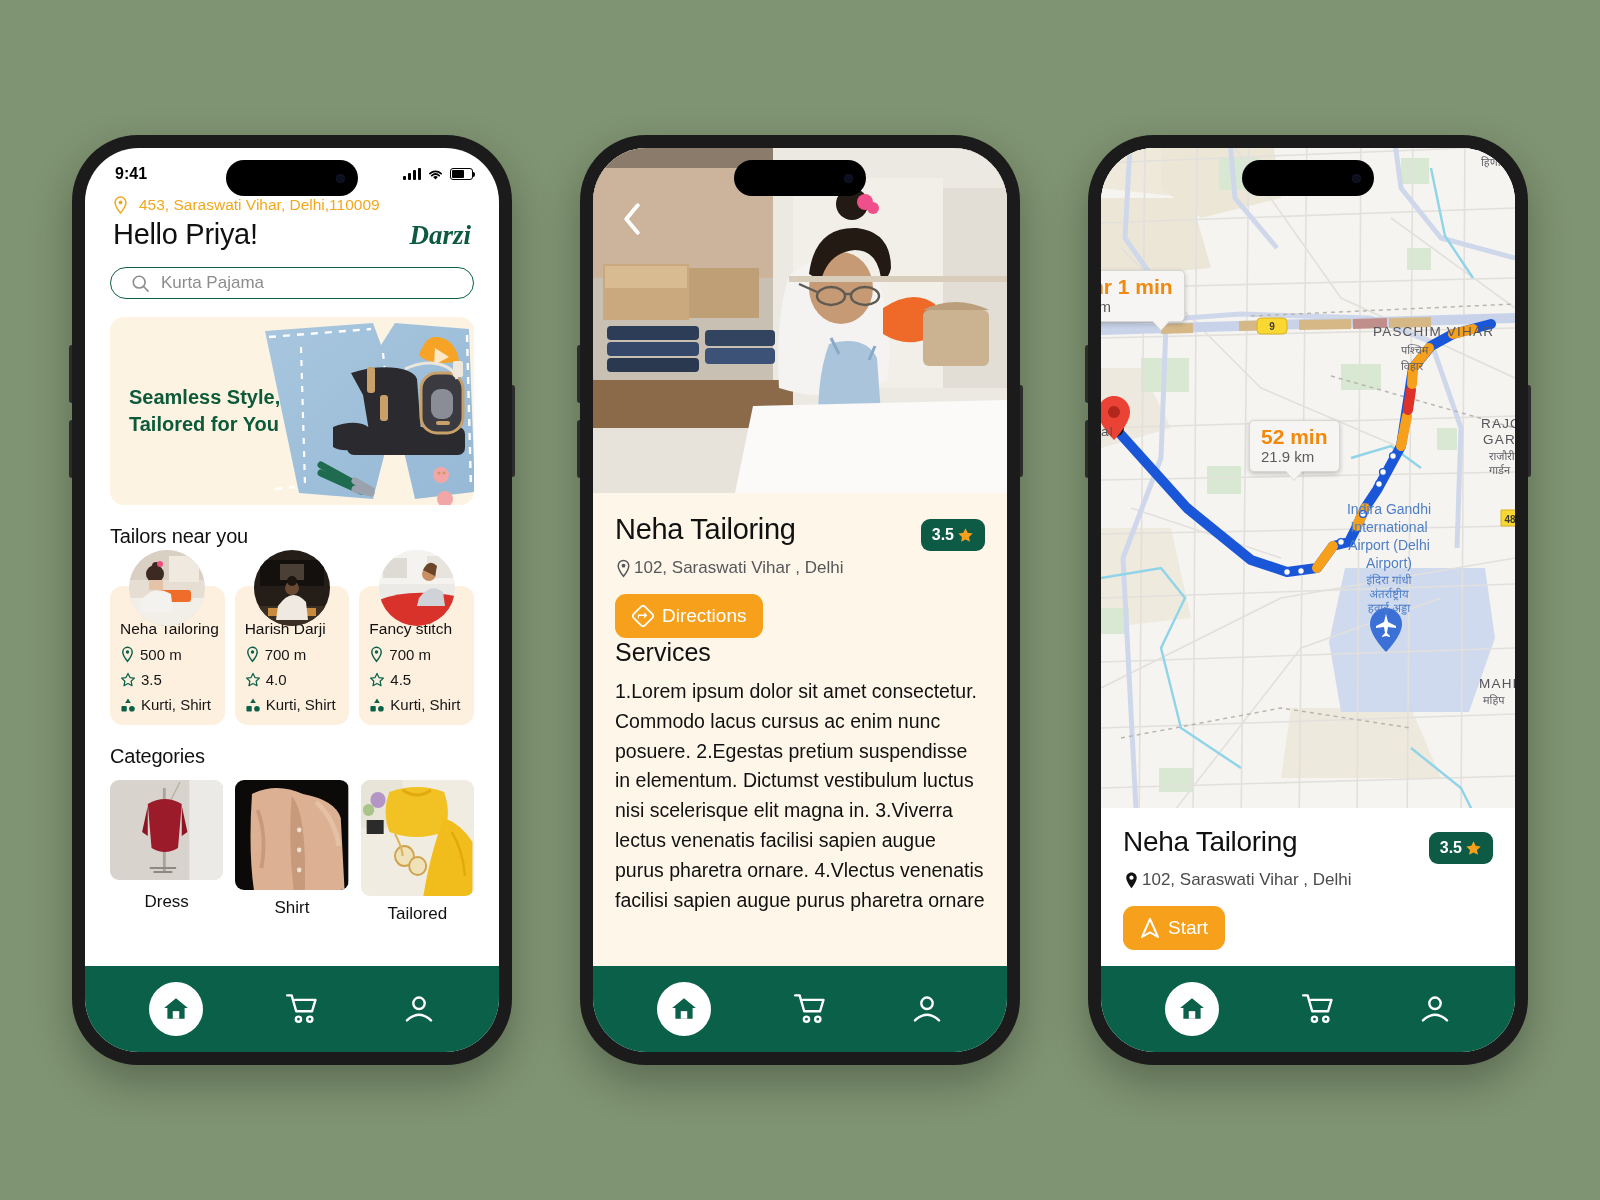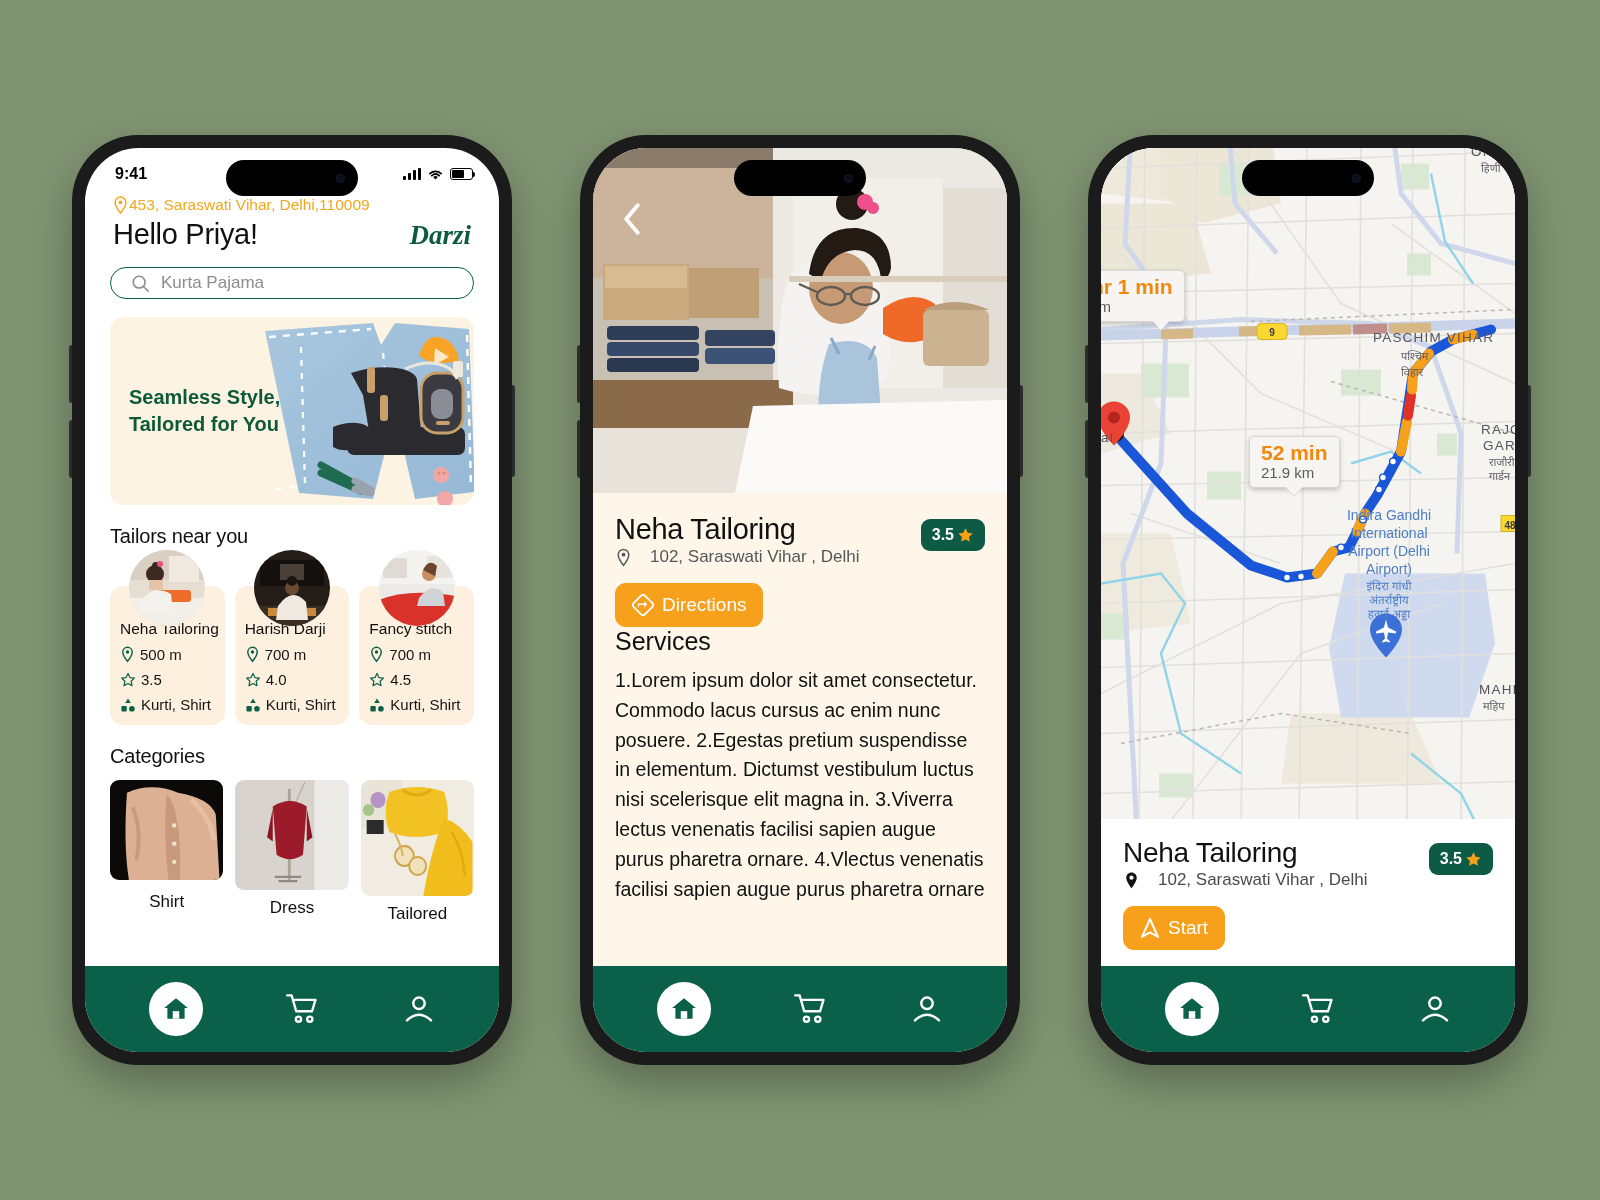--- a/index.html
+++ b/index.html
@@ -117,21 +117,21 @@
   }
   .batt span { display:block; height: 100%; width: 62%; background: currentColor; border-radius: 1px; }
   .batt::after {
     content:""; position:absolute; right:-3.4px; top:3px;
     width:2px; height:5px; background: currentColor; border-radius: 0 2px 2px 0;
   }
 
   
   .s1-body { flex: 1 1 auto; display: flex; flex-direction: column; overflow: hidden; }
   .addr-row {
-    display: flex; align-items: center; gap: 1px;
+    display: flex; align-items: center; gap: 11px;
     padding: 2px 28px 0 28px;
     color: #f2a81d;
     font-size: 15.5px;
     font-weight: 500;
   }
   .greet-row {
     display:flex; align-items: baseline; justify-content: space-between;
     padding: 4px 28px 0 28px;
   }
   .greet {
@@ -263,22 +263,22 @@
   .s2-card {
     flex: 1 1 auto;
     background: #fdf6e9;
     padding: 20px 22px 0 22px;
     box-sizing: border-box;
     overflow: hidden;
   }
   .shop-head { display: flex; align-items: flex-start; justify-content: space-between; }
   .shop-name { font-size: 29px; font-weight: 500; color: #111; letter-spacing: -0.3px; }
   .shop-addr {
-    display: flex; align-items: center; gap: 18px;
-    margin-top: 1px; font-size: 17px; color: #56575a;
+    display: flex; align-items: center; gap: 2px;
+    margin-top: 12px; font-size: 17px; color: #56575a;
   }
   .badge {
     background: #0d5a45;
     color: #fff;
     border-radius: 9px;
     padding: 7px 11px;
     font-size: 16px;
     font-weight: 600;
     display: flex;
     align-items: center;
@@ -331,21 +331,21 @@
   .eta::after {
     content: ""; position: absolute; left: 50%; bottom: -9px;
     margin-left: -8px;
     border-left: 8px solid transparent;
     border-right: 8px solid transparent;
     border-top: 9px solid #f6f5f3;
     filter: drop-shadow(0 1px 0 #d8d6d2);
   }
   .eta.a { left: -22px; top: 122px; }
   .eta.a::after { left: 78%; }
-  .eta.b { left: 148px; top: 288px; }
+  .eta.b { left: 148px; top: 272px; }
 
   .s3-card {
     flex: 0 0 auto;
     background: #fff;
     padding: 18px 22px 16px 22px;
     box-sizing: border-box;
   }
   .s3-card .shop-name { font-size: 28px; }
   .s3-card .shop-addr { font-size: 17px; color: #4b4b4e; }
 
@@ -563,47 +563,47 @@
               <span>Kurti, Shirt</span>
             </div>
           </div>
         </div>
 
         <div class="sec-title">Categories</div>
 
         <div class="cats">
           <div class="cat">
             <div class="cat-img">
+              <svg viewBox="0 0 120 100" width="100%" height="100%" preserveAspectRatio="none">
+                <rect width="120" height="100" fill="#d8d4cd"></rect>
+                <rect x="84" y="0" width="36" height="100" fill="#eceae6"></rect>
+                <line x1="74" y1="2" x2="52" y2="44" stroke="#b6b0a6" stroke-width="1.5"></line>
+                <rect x="56" y="8" width="3" height="84" fill="#a9a49a"></rect>
+                <path d="M40 24 q18 -10 36 0 l-4 44 q-14 8 -28 0z" fill="#9c1b2a"></path>
+                <path d="M40 26 l-6 26 6 4z" fill="#8c1523"></path>
+                <path d="M76 26 l6 26 -6 4z" fill="#8c1523"></path>
+                <path d="M42 88 l28 0 M46 92 l20 0" stroke="#8e8982" stroke-width="2"></path>
+              </svg>
+            </div>
+            <div class="cat-label">Dress</div>
+          </div>
+          <div class="cat">
+            <div class="cat-img">
               <svg viewBox="0 0 120 110" width="100%" height="100%" preserveAspectRatio="none">
                 <rect width="120" height="110" fill="#0c0a09"></rect>
                 <path d="M18 14 q26 -12 54 0 q34 6 40 24 l4 72 H20 q-6 -40 -2 -96z" fill="#dcb193"></path>
                 <path d="M60 16 q16 16 14 94 l-12 0 q-6 -50 -2 -94z" fill="#c89a7c"></path>
                 <path d="M24 30 q10 26 4 58" stroke="#c69a7b" stroke-width="4" fill="none"></path>
                 <circle cx="68" cy="50" r="2.4" fill="#efe0d0"></circle>
                 <circle cx="68" cy="70" r="2.4" fill="#efe0d0"></circle>
                 <circle cx="68" cy="90" r="2.4" fill="#efe0d0"></circle>
                 <path d="M86 22 q20 18 24 44" stroke="#e6c0a4" stroke-width="5" fill="none"></path>
               </svg>
             </div>
             <div class="cat-label">Shirt</div>
-          </div>
-          <div class="cat">
-            <div class="cat-img">
-              <svg viewBox="0 0 120 100" width="100%" height="100%" preserveAspectRatio="none">
-                <rect width="120" height="100" fill="#d8d4cd"></rect>
-                <rect x="84" y="0" width="36" height="100" fill="#eceae6"></rect>
-                <line x1="74" y1="2" x2="52" y2="44" stroke="#b6b0a6" stroke-width="1.5"></line>
-                <rect x="56" y="8" width="3" height="84" fill="#a9a49a"></rect>
-                <path d="M40 24 q18 -10 36 0 l-4 44 q-14 8 -28 0z" fill="#9c1b2a"></path>
-                <path d="M40 26 l-6 26 6 4z" fill="#8c1523"></path>
-                <path d="M76 26 l6 26 -6 4z" fill="#8c1523"></path>
-                <path d="M42 88 l28 0 M46 92 l20 0" stroke="#8e8982" stroke-width="2"></path>
-              </svg>
-            </div>
-            <div class="cat-label">Dress</div>
           </div>
           <div class="cat">
             <div class="cat-img">
               <svg viewBox="0 0 120 116" width="100%" height="100%" preserveAspectRatio="none">
                 <rect width="120" height="116" fill="#f0ece2"></rect>
                 <rect x="0" y="0" width="44" height="48" fill="#e8e4d8"></rect>
                 <rect x="6" y="40" width="18" height="14" fill="#2b2b2b"></rect>
                 <path d="M30 12 q30 -10 58 0 q8 22 0 40 q-30 10 -58 0 q-8 -20 0 -40z" fill="#f2c123"></path>
                 <path d="M44 10 q16 10 30 0" stroke="#e0aa10" stroke-width="3" fill="none"></path>
                 <path d="M88 38 q18 6 30 24 l0 54 H66 q8 -46 22 -78z" fill="#f0bd1c"></path>

